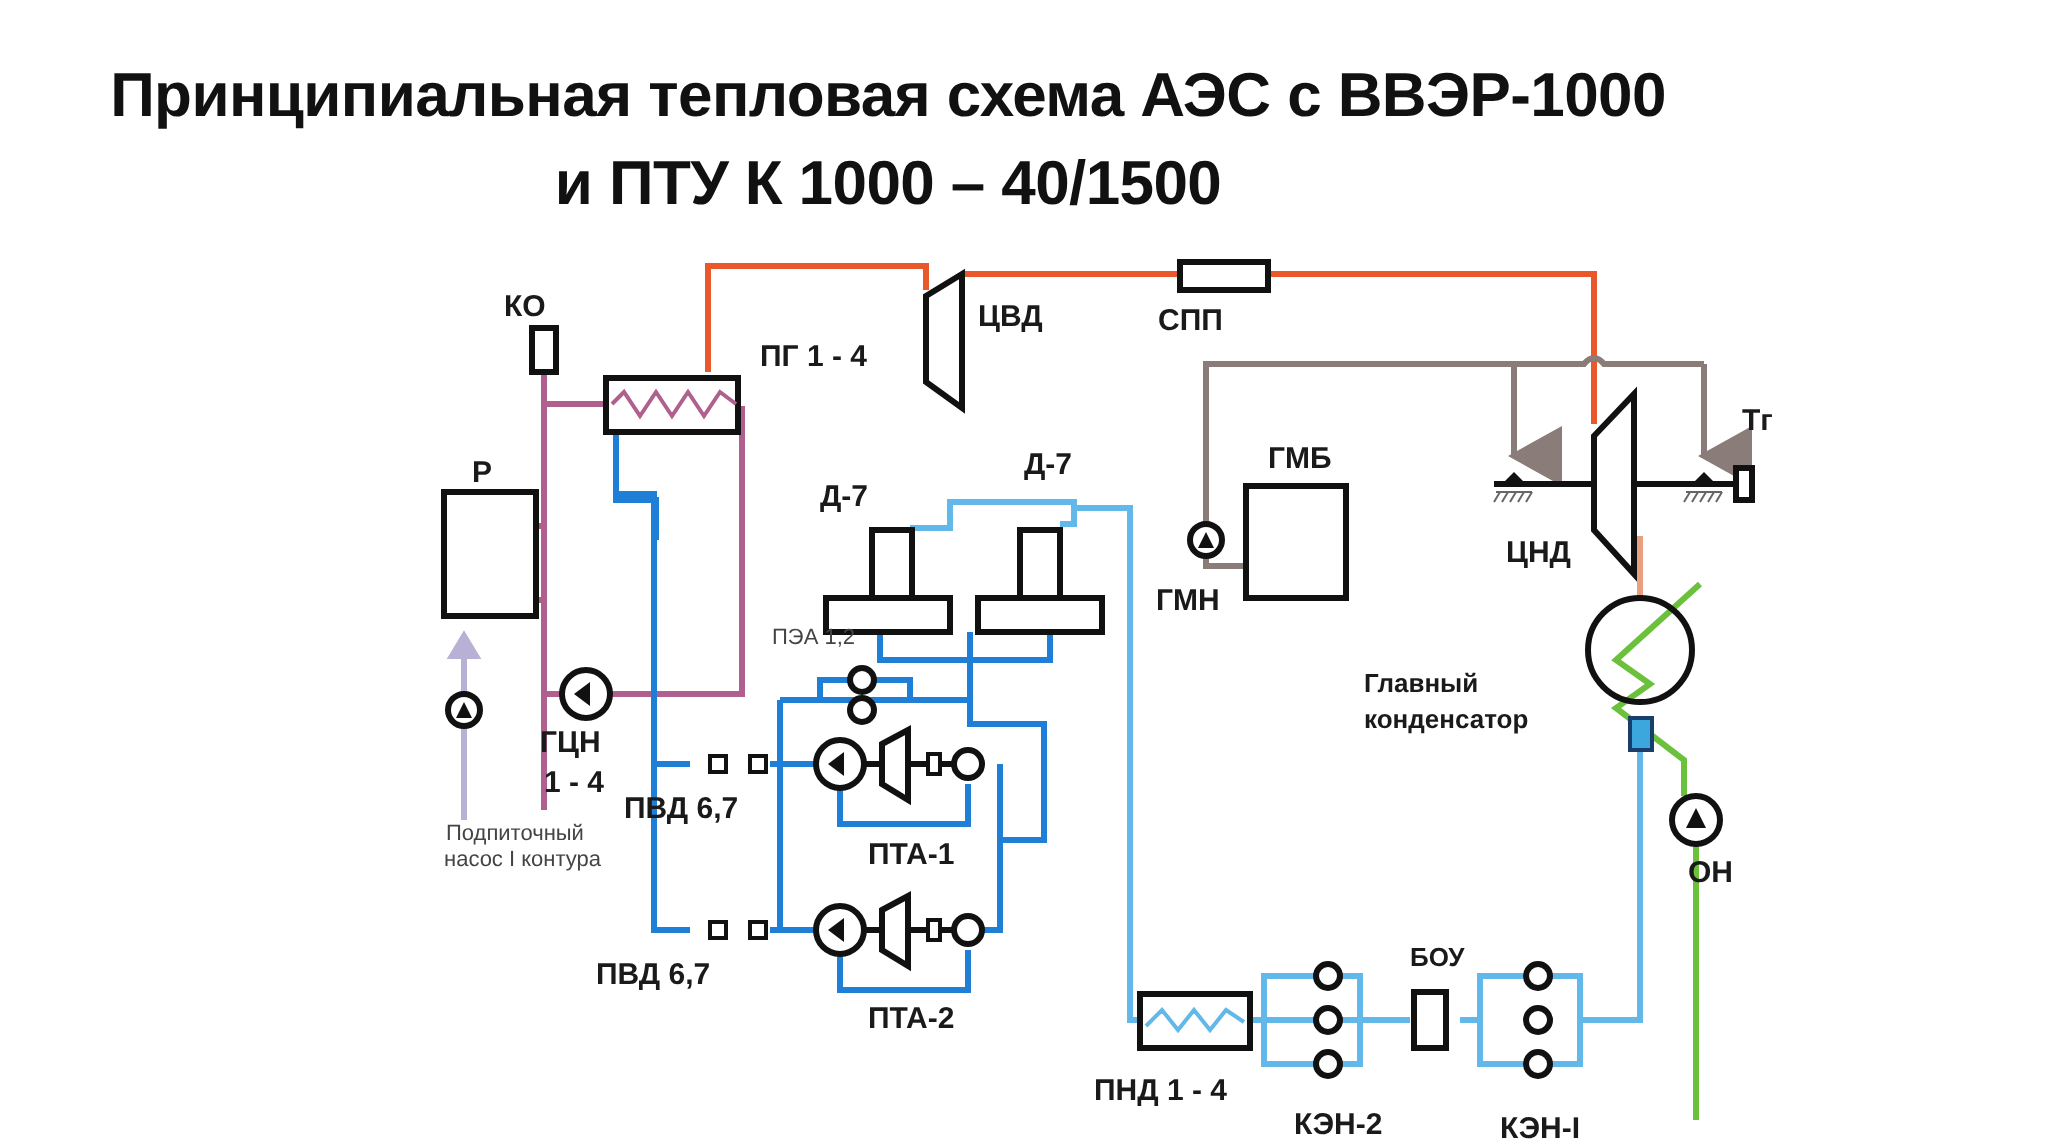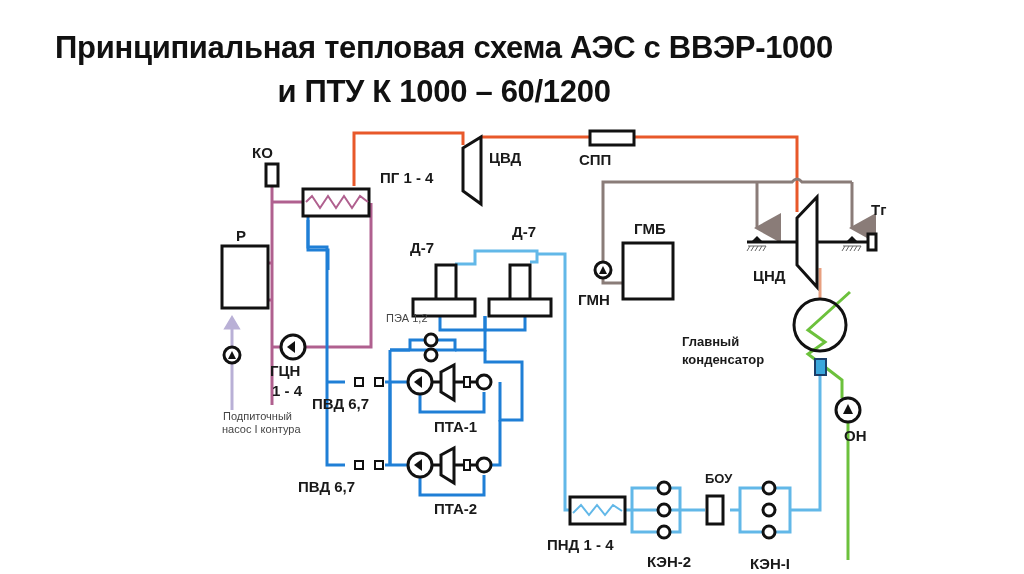--- a/index.html
+++ b/index.html
@@ -13,21 +13,21 @@
   svg { position: absolute; left: 0; top: 0; }
   svg text { font-family: "Liberation Sans", sans-serif; font-weight: bold; fill: #1a1a1a; }
   .lbl { font-size: 15px; }
   .lblsm { font-size: 11px; font-weight: normal !important; fill: #444; }
   .lblmd { font-size: 13px; }
 </style>
 </head>
 <body>
 
 <div class="title" id="t1">Принципиальная  тепловая  схема АЭС с ВВЭР-1000</div>
-<div class="title" id="t2">и  ПТУ  К 1000 – 60/1200</div>
+<div class="title" id="t2">и  ПТУ  К 1000 – 40/1500</div>
 
 <svg width="1024" height="574" viewBox="0 0 1024 574">
   <defs>
     <marker id="arrGray" markerWidth="10" markerHeight="10" refX="5" refY="8" orient="auto">
       <path d="M0,0 L10,0 L5,9 z" fill="#8a7c78"></path>
     </marker>
   </defs>
 
   <g fill="none" stroke-width="3" class="c-primary" stroke="#b0608f">
     <path d="M272,186 L272,405"></path>

